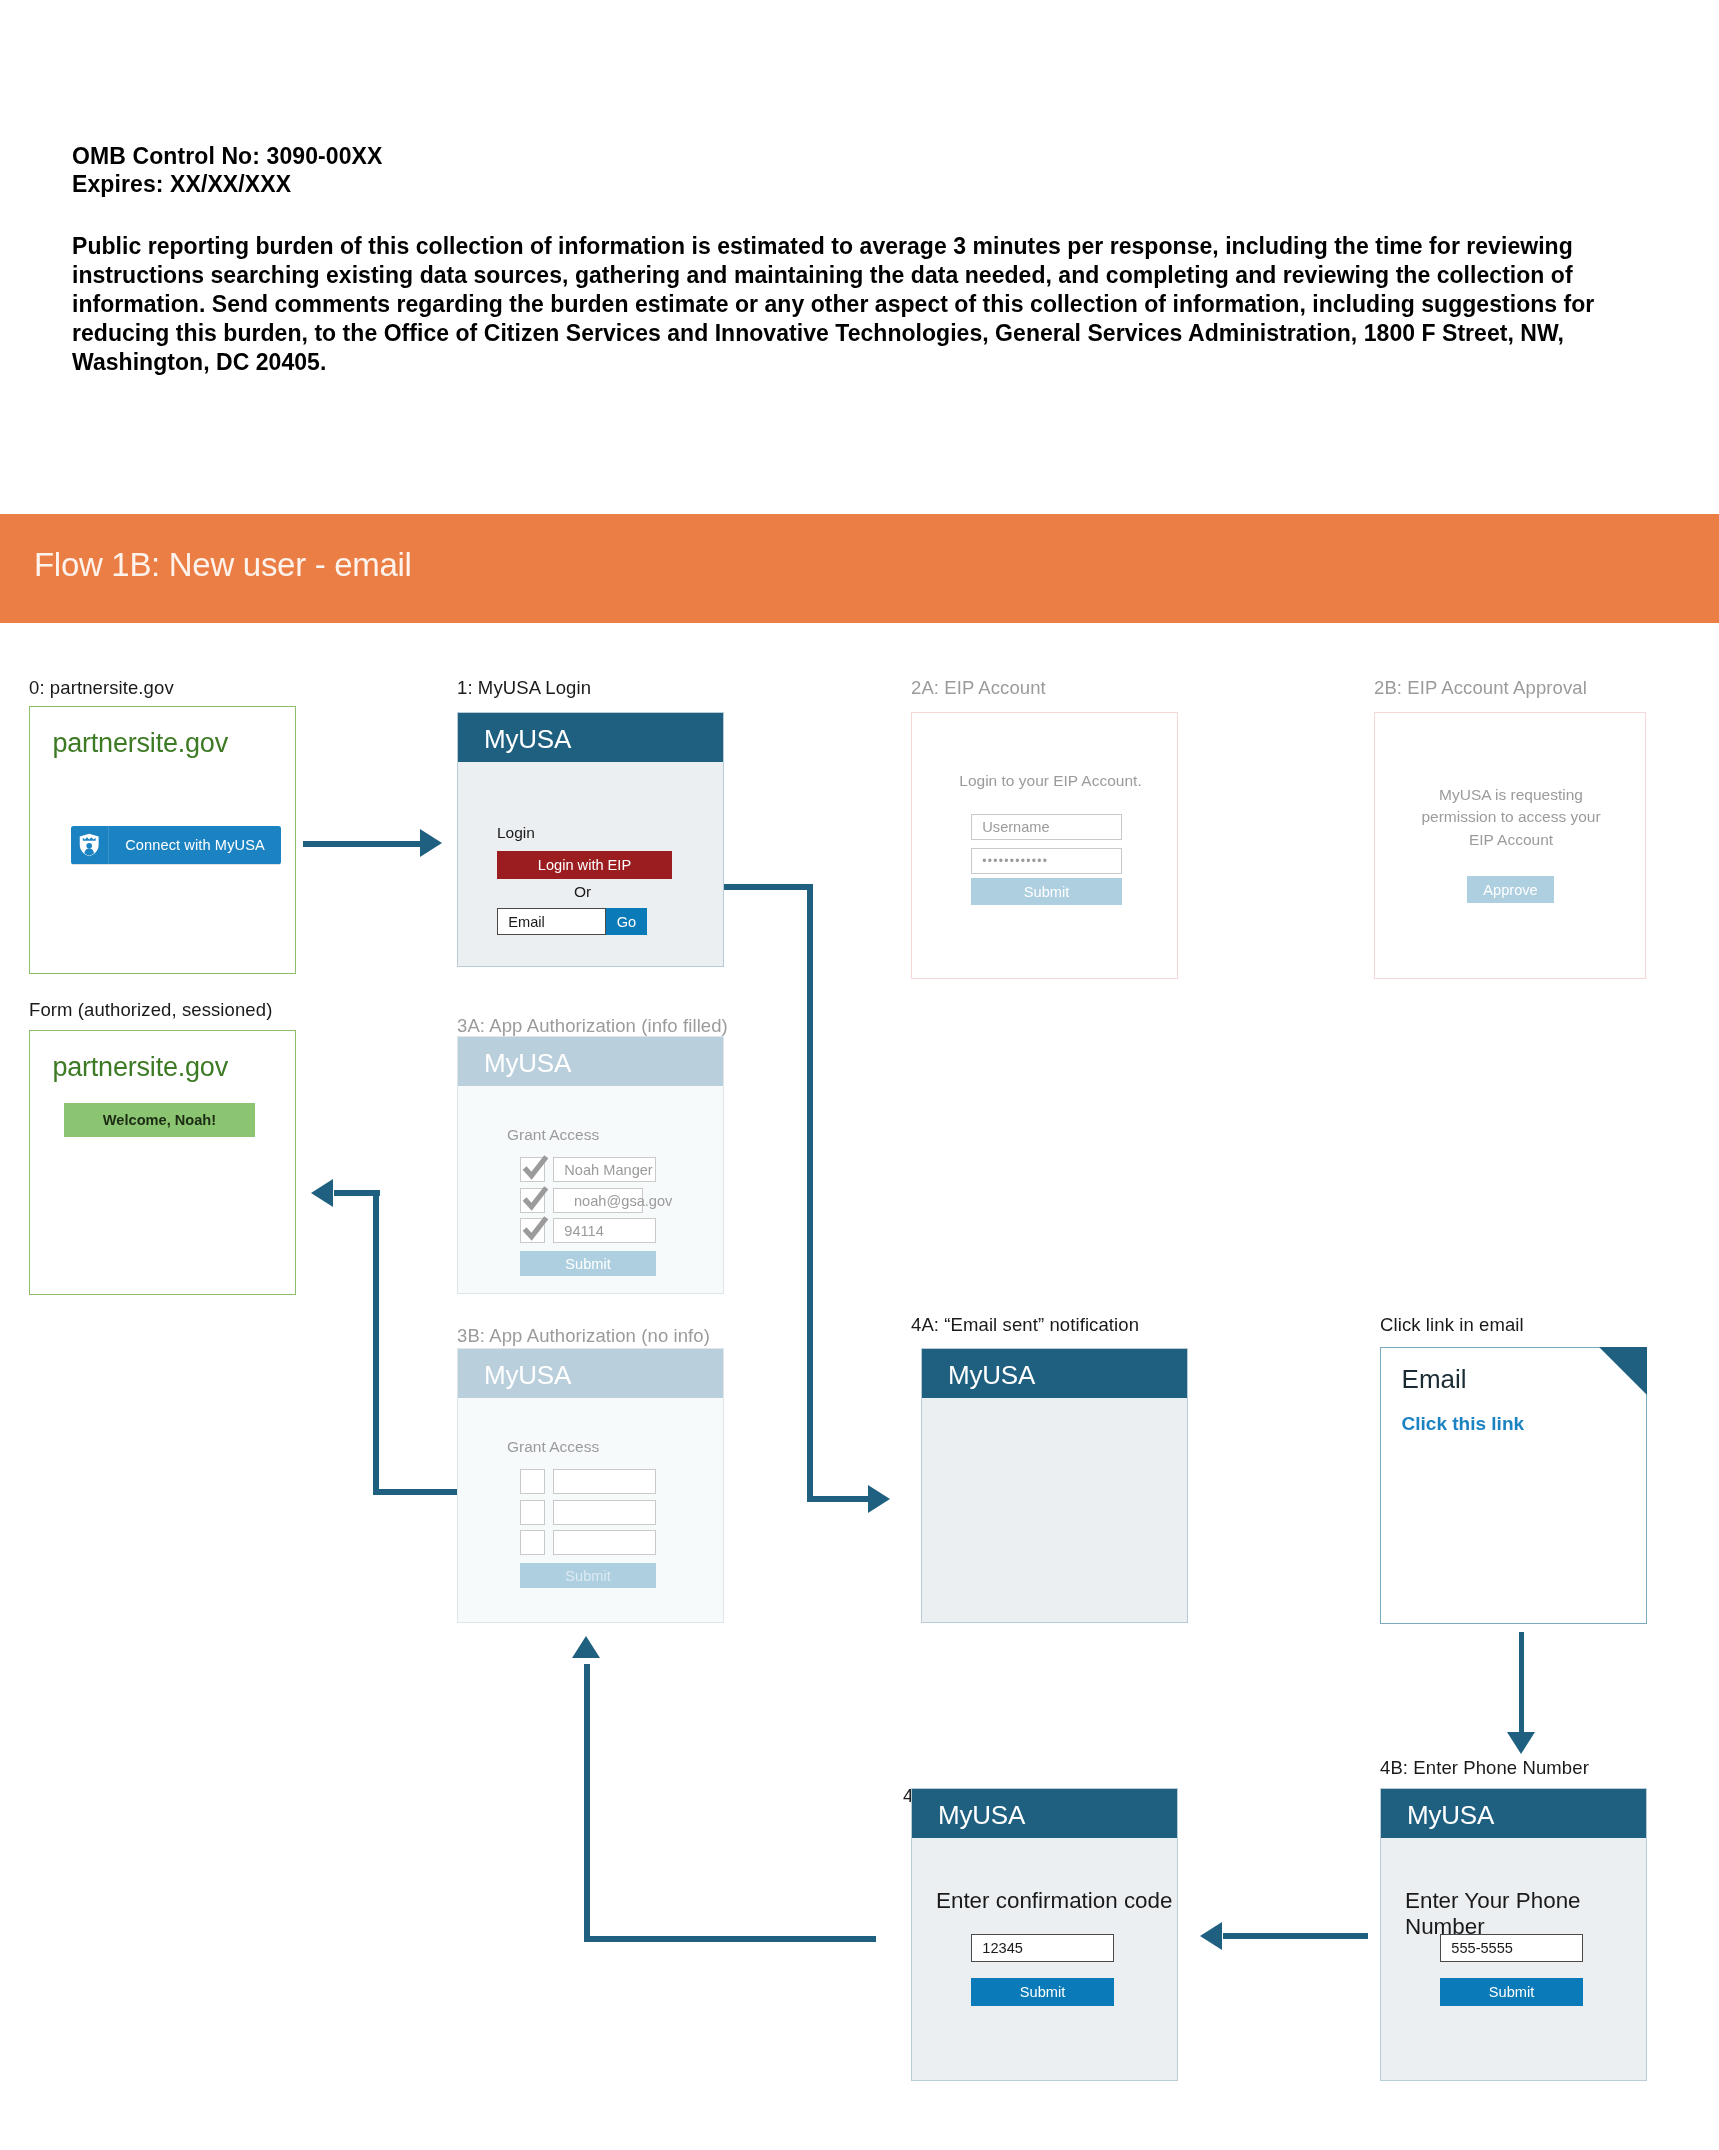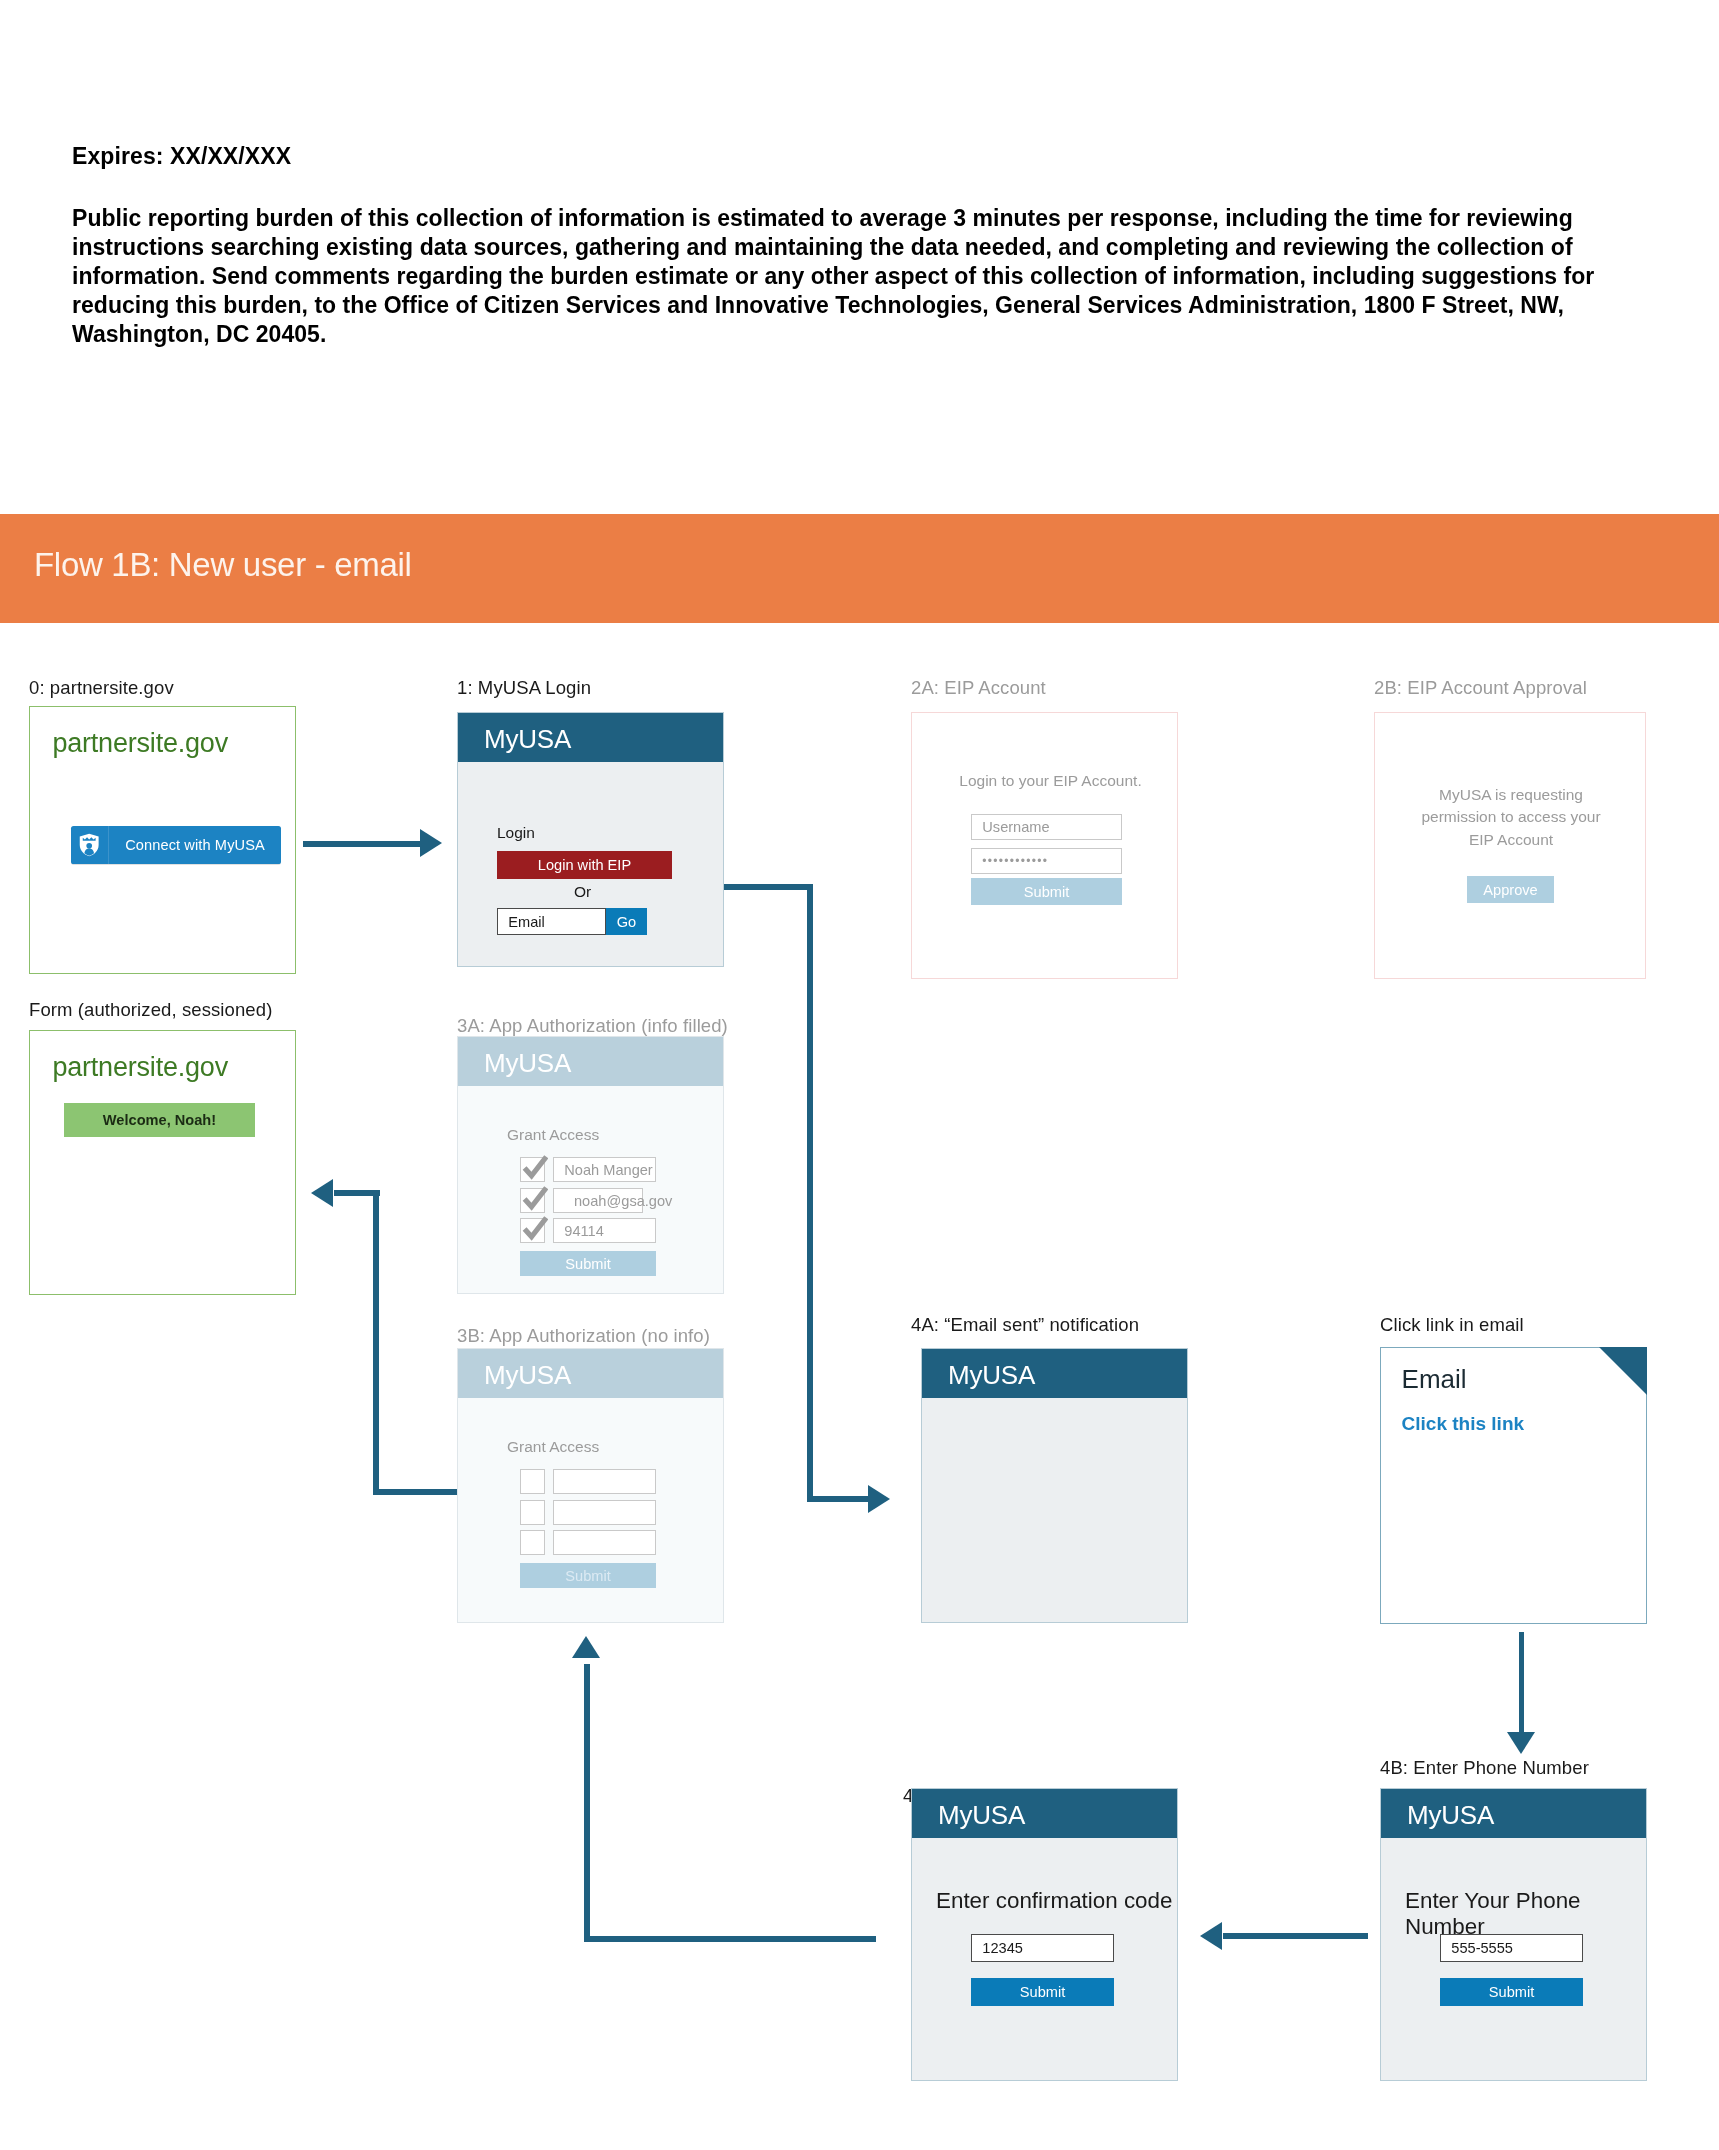--- a/index.html
+++ b/index.html
@@ -290,20 +290,21 @@
     border-left: 14.6px solid transparent;
     border-right: 14.6px solid transparent;
   }
 </style>
 </head>
 <body>
 
 <div id="page">
 
   <div class="omb-block">
+    <div class="omb-line">OMB Control No: 3090-00XX</div>
     <div class="omb-line">Expires: XX/XX/XXX</div>
     <div class="omb-paragraph">Public reporting burden of this collection of information is estimated to average 3 minutes per response, including the time for reviewing instructions searching existing data sources, gathering and maintaining the data needed, and completing and reviewing the collection of information. Send comments regarding the burden estimate or any other aspect of this collection of information, including suggestions for reducing this burden, to the Office of Citizen Services and Innovative Technologies, General Services Administration, 1800 F Street, NW, Washington, DC 20405.</div>
   </div>
 
   <div class="banner">
     <div class="banner-title">Flow 1B: New user - email</div>
   </div>
 
   <div class="caption" style="left:29px; top:677px;">0: partnersite.gov</div>
   <div class="screen green-frame" style="left:29px; top:706px; width:267px; height:268px;">

